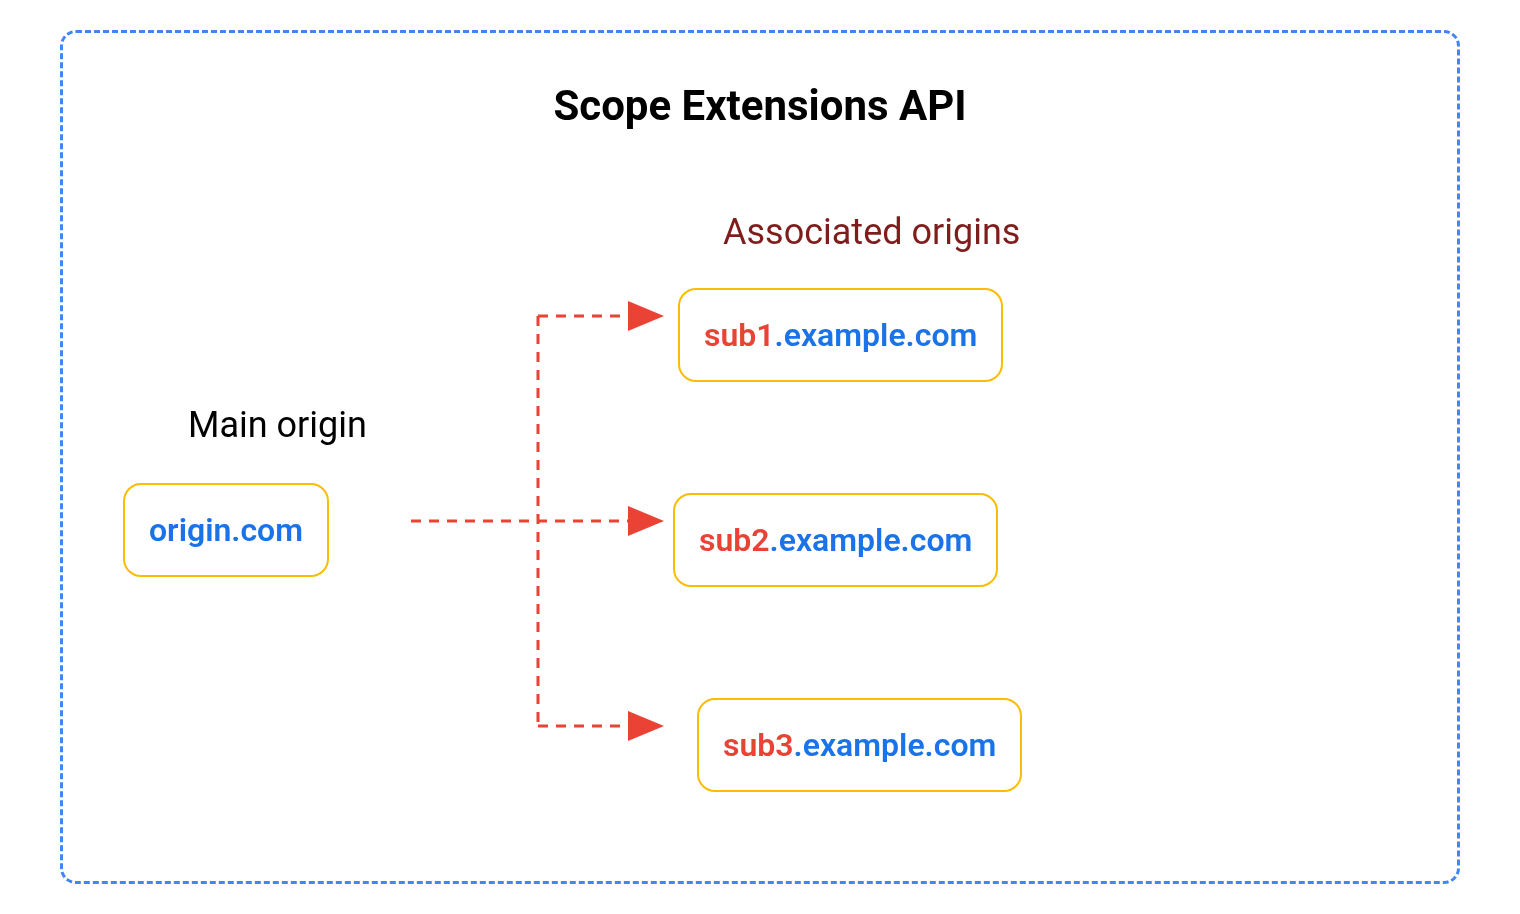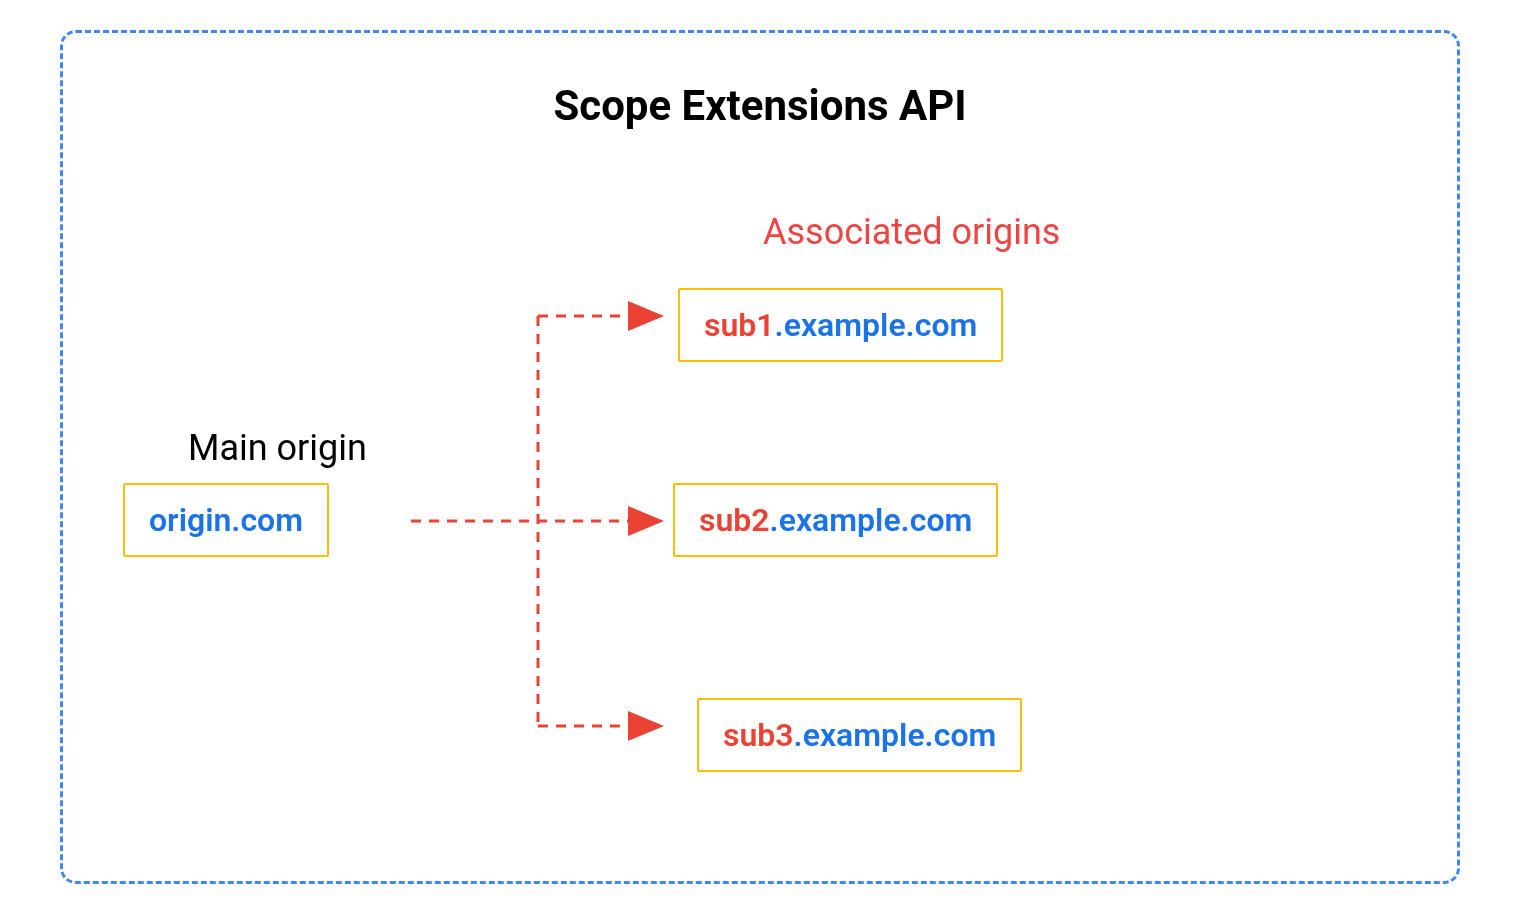--- a/index.html
+++ b/index.html
@@ -28,55 +28,55 @@
       text-align: center;
       font-size: 42px;
       font-weight: 700;
       color: #000;
       margin-top: 8px;
       margin-bottom: 20px;
     }
     .main-origin-label {
       position: absolute;
       left: 125px;
-      top: 394px;
+      top: 371px;
       font-size: 36px;
       font-weight: 400;
       color: #000;
     }
     .associated-label {
       position: absolute;
-      left: 700px;
+      left: 660px;
       top: 178px;
       font-size: 36px;
       font-weight: 400;
-      color: #ef4444;
+      color: #7f1d1d;
     }
     .origin-box {
       position: absolute;
       border: 2px solid #FBBC04;
-      border-radius: 2px;
-      padding: 16px 24px;
+      border-radius: 18px;
+      padding: 26px 24px;
       font-size: 32px;
       font-weight: 600;
       white-space: nowrap;
       text-align: center;
     }
     .main-origin-box {
       left: 60px;
       top: 450px;
       color: #1A73E8;
     }
     .assoc-box-1 {
       left: 615px;
       top: 255px;
     }
     .assoc-box-2 {
       left: 610px;
-      top: 450px;
+      top: 460px;
     }
     .assoc-box-3 {
       left: 634px;
       top: 665px;
     }
     .prefix {
       color: #EA4335;
     }
     .domain {
       color: #1A73E8;

